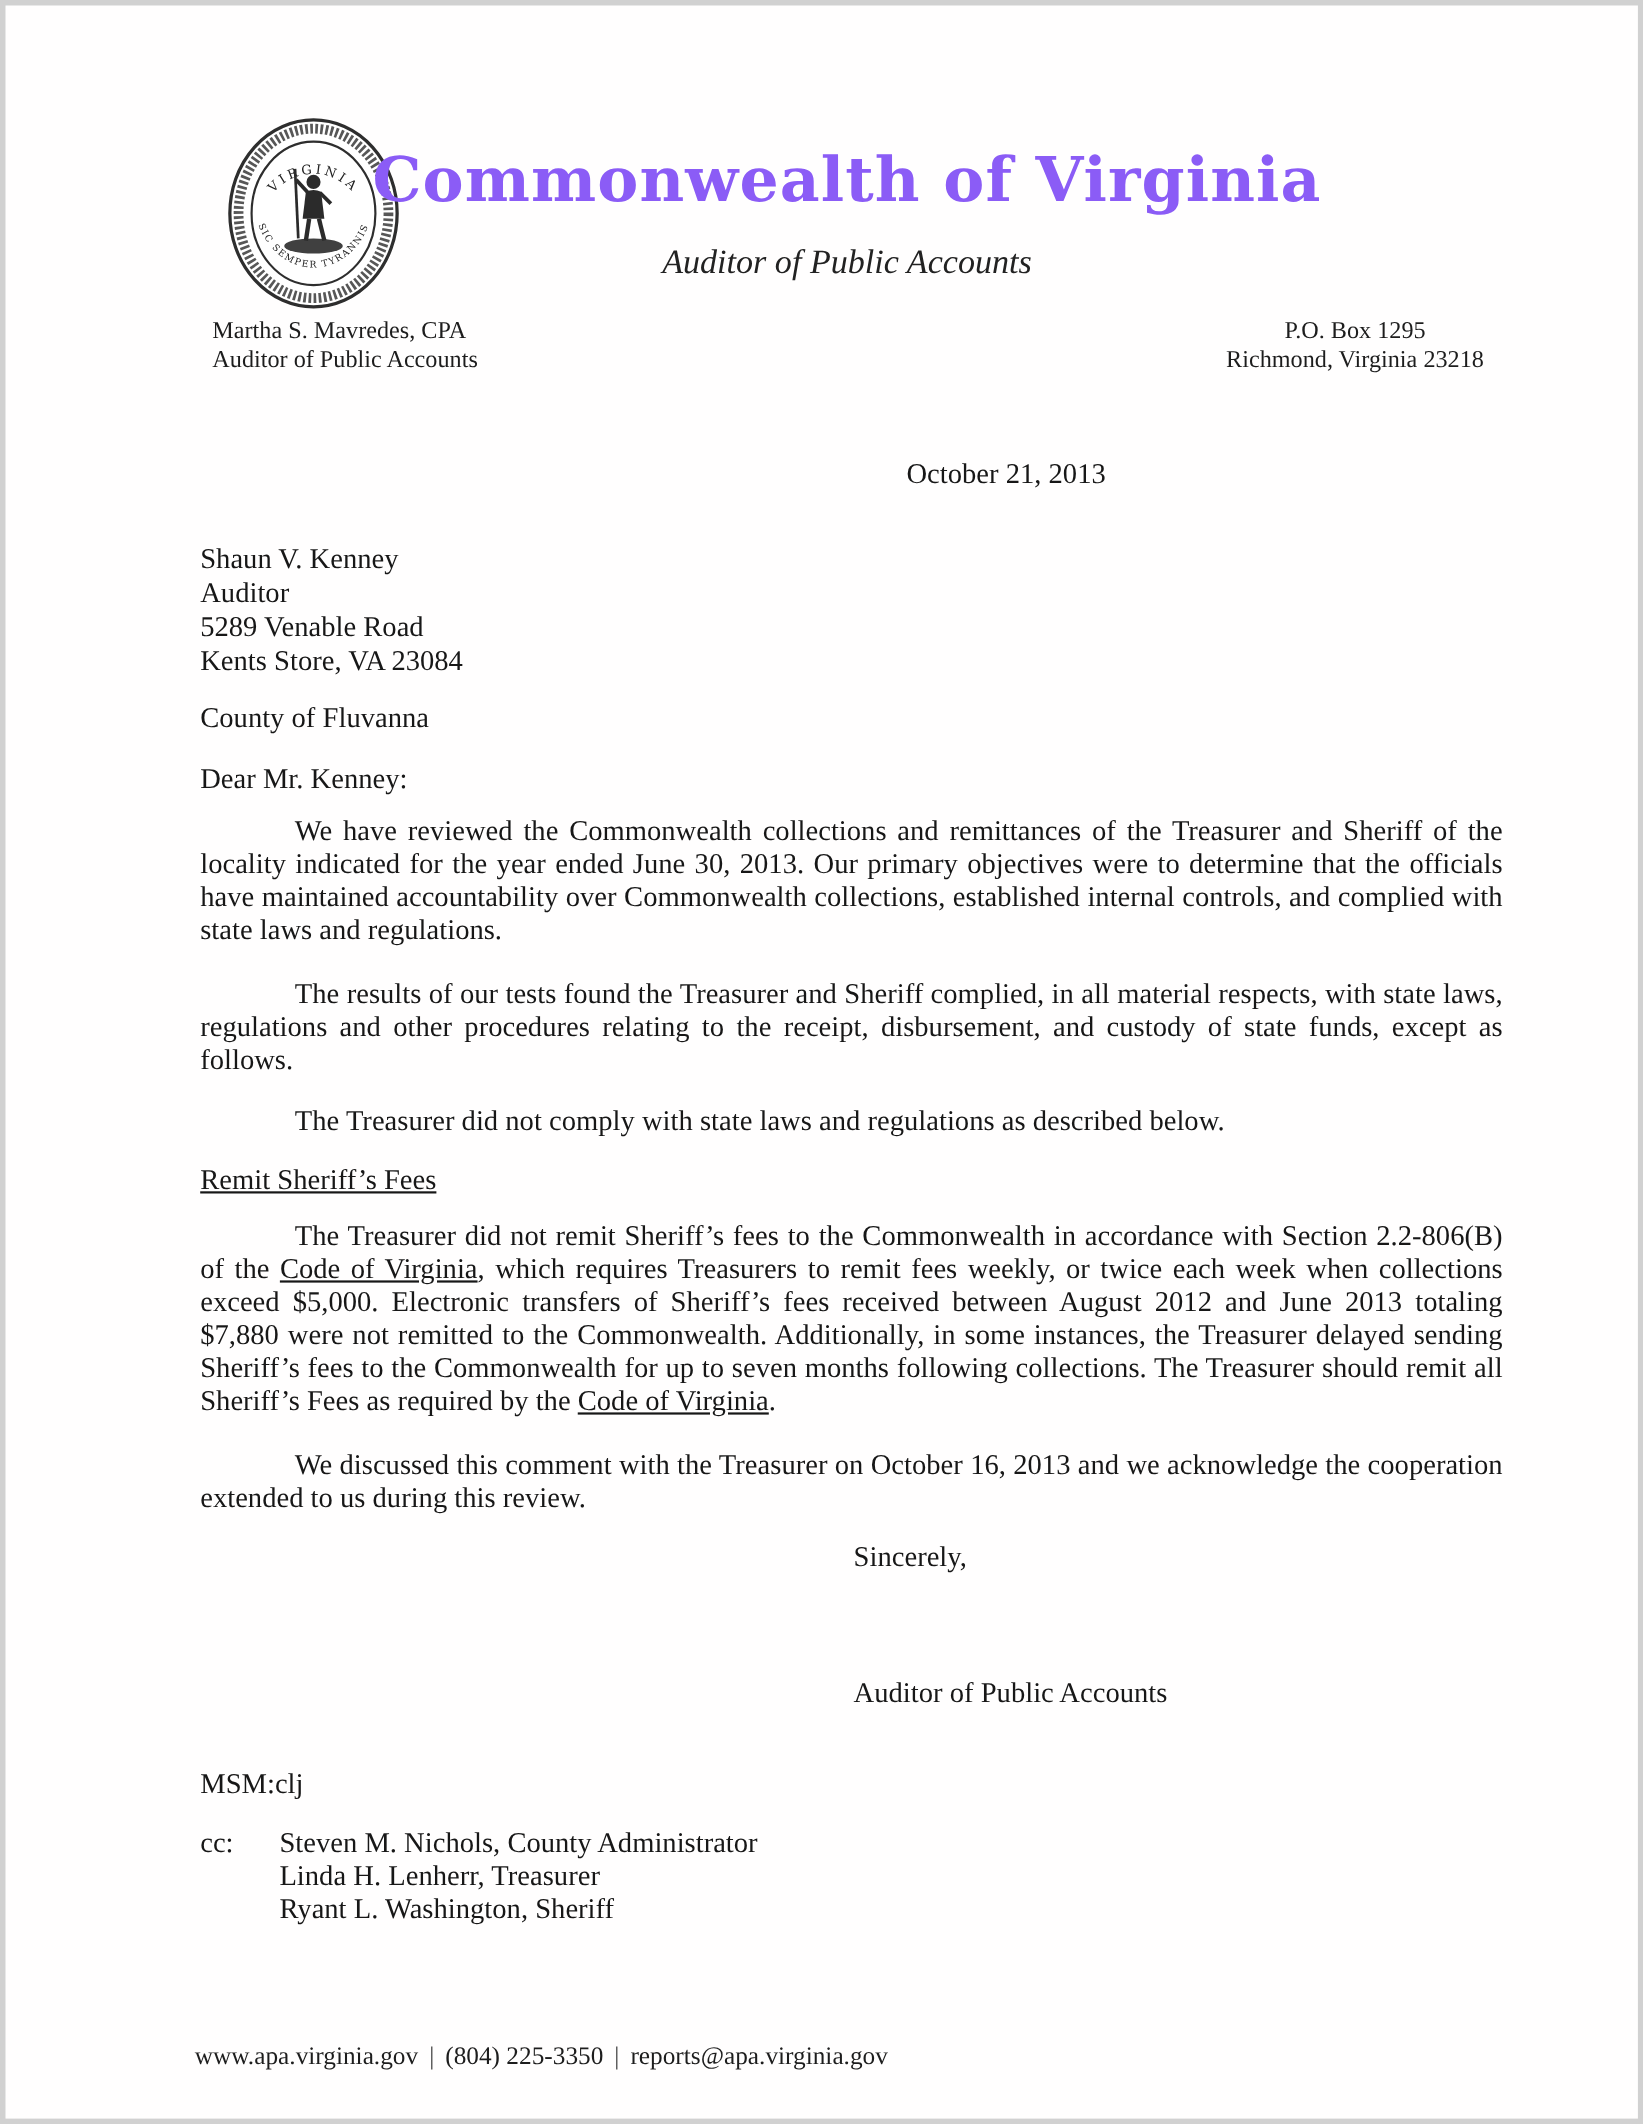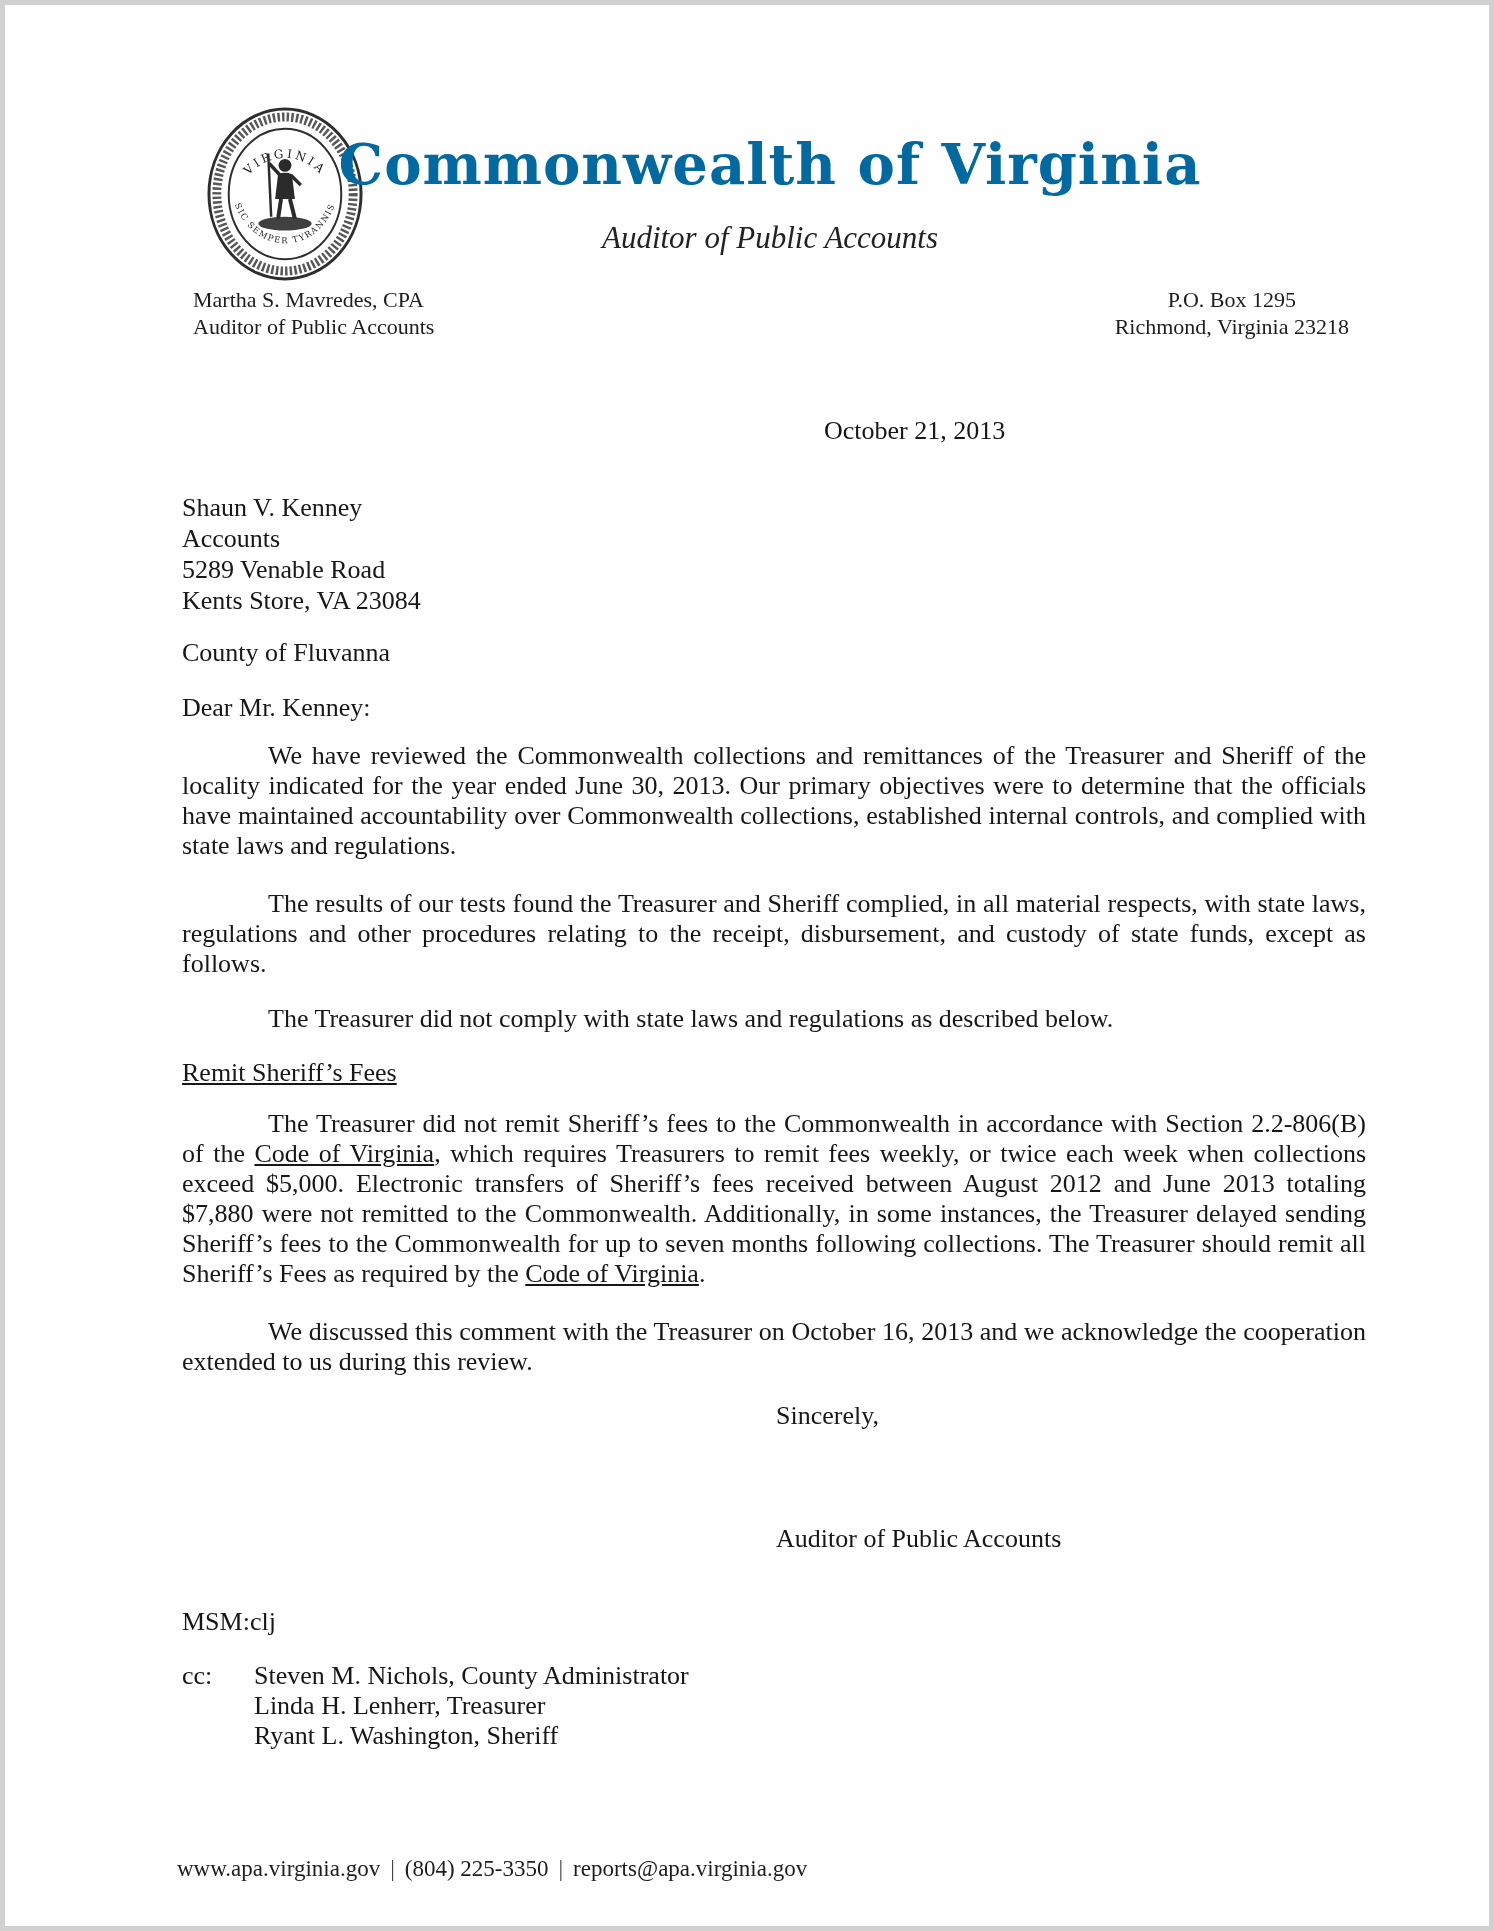--- a/index.html
+++ b/index.html
@@ -17,21 +17,21 @@
   .abs { position: absolute; }
 
   
   .masthead-title {
     left: 172px; top: 126px; width: 1186px;
     text-align: center;
     font-family: "DejaVu Serif", serif;
     font-weight: 700;
     font-size: 56px;
     letter-spacing: 1px;
-    color: #0369a1;
+    color: #8b5cf6;
   }
   .masthead-subtitle {
     left: 172px; top: 215px; width: 1186px;
     text-align: center;
     font-style: italic;
     font-size: 31px;
     color: #222;
   }
   .hdr-left {
     left: 188px; top: 281px;
@@ -121,21 +121,21 @@
 
   <div class="abs hdr-right">
     <div>P.O. Box 1295</div>
     <div>Richmond, Virginia 23218</div>
   </div>
 
   <div class="abs txt date-line">October 21, 2013</div>
 
   <div class="abs txt recipient">
     <div>Shaun V. Kenney</div>
-    <div>Accounts</div>
+    <div>Auditor</div>
     <div>5289 Venable Road</div>
     <div>Kents Store, VA 23084</div>
   </div>
 
   <div class="abs txt locality">County of Fluvanna</div>
 
   <div class="abs txt salutation">Dear Mr. Kenney:</div>
 
   <div class="abs txt block para p1"><span class="indent-first"></span><span>We have reviewed the Commonwealth collections and remittances of the Treasurer and Sheriff of the locality indicated for the year ended June 30, 2013.  Our primary objectives were to determine that the officials have maintained accountability over Commonwealth collections, established internal controls, and complied with state laws and regulations.</span></div>
 

